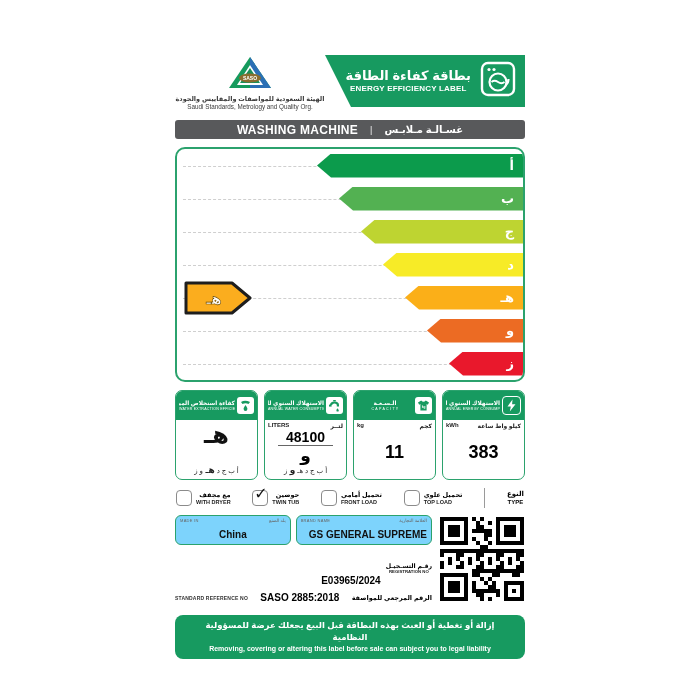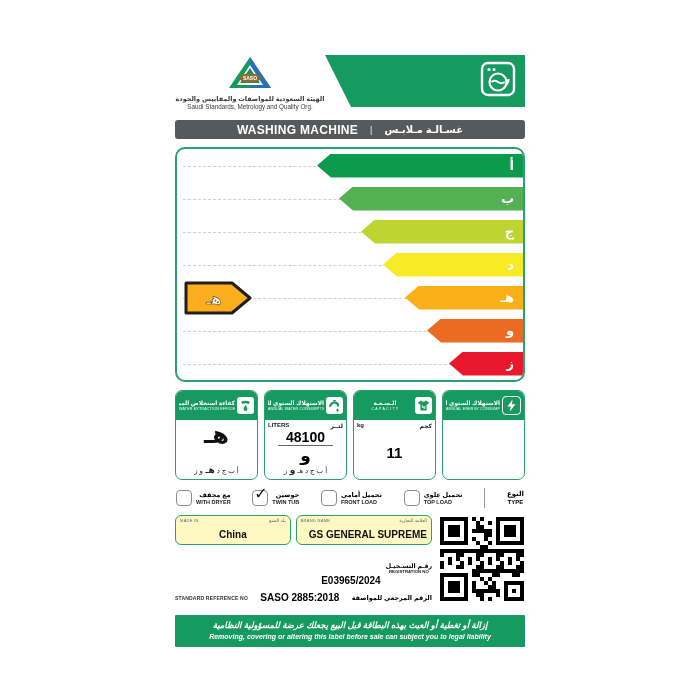--- a/index.html
+++ b/index.html
@@ -42,57 +42,57 @@
   .mhead .t .en{font-size:3.6px;display:block;letter-spacing:.2px;white-space:nowrap;}
   .tile{width:17px;height:17px;background:#fff;border-radius:3px;flex:none;display:flex;align-items:center;justify-content:center;}
   .tile.outline{background:transparent;border:1.2px solid #fff;border-radius:4px;}
   .mbody{flex:1;display:flex;flex-direction:column;align-items:center;justify-content:space-between;padding:2px 3px 4px;}
   .big-grade{font-size:24px;font-weight:bold;color:#111;line-height:1.1;}
   .letter-scale{font-size:7px;direction:rtl;color:#222;letter-spacing:1px;white-space:nowrap;}
   .letter-scale b{font-size:9px;}
   .units{width:100%;display:flex;justify-content:space-between;font-size:6px;font-weight:bold;color:#222;padding:0 1px;}
   .num{font-size:14px;font-weight:bold;border-bottom:1px solid #666;padding:0 8px;line-height:1.1;}
   .grade2{font-size:17px;font-weight:bold;line-height:1;}
-  .cap-val{font-size:15px;font-weight:bold;flex:1;display:flex;align-items:center;}
+  .cap-val{font-size:18px;font-weight:bold;flex:1;display:flex;align-items:center;}
 
   
   .typerow{display:flex;align-items:center;justify-content:space-between;margin-top:8px;padding:0 1px;}
   .opt{display:flex;align-items:center;gap:4px;}
   .cb{width:14px;height:14px;border:1.6px solid #8b8b8b;border-radius:4px;position:relative;background:#fff;flex:none;}
   .cb.checked::after{content:"\2713";position:absolute;left:1px;top:-7px;font-size:16px;font-weight:bold;color:#111;}
   .labels{line-height:1.15;}
   .labels .ar{font-size:6.5px;font-weight:bold;display:block;}
   .labels .en{font-size:5.5px;font-weight:bold;display:block;color:#222;white-space:nowrap;}
   .vdiv{width:1px;height:20px;background:#9a9a9a;}
   .type-label{text-align:center;line-height:1.2;}
   .type-label .ar{font-size:7px;font-weight:bold;display:block;}
   .type-label .en{font-size:6px;font-weight:bold;display:block;}
 
   
   .form{display:flex;gap:7px;margin-top:7px;}
   .fleft{flex:1;display:flex;flex-direction:column;gap:4px;}
   .frow{display:flex;gap:5px;}
-  .fbox{position:relative;border:1.5px solid #2BA26D;border-radius:6px;padding:8px 4px 2px;text-align:center;background:#fef9c3;}
+  .fbox{position:relative;border:1.5px solid #2BA26D;border-radius:6px;padding:8px 4px 2px;text-align:center;background:#7dd3fc;}
   .fbox .len{position:absolute;top:1.5px;left:4px;font-size:4px;color:#666;letter-spacing:.3px;}
   .fbox .lar{position:absolute;top:1.5px;right:4px;font-size:4.5px;color:#666;}
   .fbox .val{font-size:10px;font-weight:bold;color:#111;white-space:nowrap;}
   .made{flex:1;}.brand{flex:1.12;padding-left:12px;}
   .regline{display:flex;justify-content:flex-end;align-items:center;gap:5px;margin-top:2px;}
   .regline .val{font-size:10px;font-weight:bold;margin-top:24px;}
   .reglabels{text-align:center;line-height:1.1;}
   .reglabels .ar{font-size:6.2px;font-weight:bold;display:block;}
   .reglabels .en{font-size:4.3px;display:block;color:#222;font-weight:bold;}
   .stdline{display:flex;justify-content:space-between;align-items:center;margin-top:2px;}
   .stdline .len{font-size:5px;font-weight:bold;color:#333;letter-spacing:.2px;}
   .stdline .val{font-size:10px;font-weight:bold;}
   .stdline .lar{font-size:6.5px;font-weight:bold;}
   .qr-wrap{width:86px;display:flex;align-items:flex-start;justify-content:center;padding-top:2px;}
 
   
-  .footer{margin-top:12px;background:var(--green);color:#fff;text-align:center;padding:5px 20px;line-height:1.4;border-radius:1px;font-style:italic;}
+  .footer{margin-top:12px;background:var(--green);color:#fff;text-align:center;padding:5px 20px;line-height:1.4;border-radius:8px;}
   .footer .ar{font-size:8.5px;font-weight:bold;display:block;}
   .footer .en{font-size:7px;font-weight:bold;display:block;}
 
   :root{--green:#179A60;}
 </style>
 </head>
 <body>
 
 <div class="label">
 
@@ -105,20 +105,24 @@
           <polygon points="23,9 36,29 10,29" fill="#fff"></polygon>
           <polygon points="23,12 33,27 13,27" fill="#1B8F58"></polygon>
           <ellipse cx="23" cy="22" rx="11" ry="4.5" fill="#8A6D2F"></ellipse>
           <text x="23" y="24" text-anchor="middle" font-size="5" font-weight="bold" fill="#fff" font-family="Liberation Sans, sans-serif">SASO</text>
         </svg>
       </span>
       <span class="org-ar" dir="rtl">الهيئة السعودية للمواصفات والمقاييس والجودة</span>
       <span class="org-en">Saudi Standards, Metrology and Quality Org.</span>
     </div>
     <div class="banner">
+      <div class="banner-titles">
+        <span class="banner-ar" dir="rtl">بطاقة كفاءة الطاقة</span>
+        <span class="banner-en">ENERGY EFFICIENCY LABEL</span>
+      </div>
       <span>
         <svg width="40" height="40" viewBox="0 0 40 40">
           <rect x="4" y="4" width="32" height="32" rx="6" fill="none" stroke="#fff" stroke-width="2.4"></rect>
           <circle cx="11" cy="10.5" r="1.6" fill="#fff"></circle>
           <circle cx="16" cy="10.5" r="1.6" fill="#fff"></circle>
           <circle cx="20" cy="23" r="8.5" fill="none" stroke="#fff" stroke-width="2.2"></circle>
           <path d="M13.5 23 q3 -2.5 6.5 0 t6.5 0" fill="none" stroke="#fff" stroke-width="1.8"></path>
           <path d="M28 26 a8.5 8.5 0 0 0 2.5 -6" fill="none" stroke="#fff" stroke-width="2.2"></path>
         </svg>
       </span>
@@ -249,20 +253,28 @@
       <div class="mhead">
         <div class="t">
           <span class="ar" dir="rtl">الاستهلاك السنوي للطاقة</span>
           <span class="en">ANNUAL ENERGY CONSUMPTION</span>
         </div>
         <span class="tile outline">
           <svg width="11" height="13" viewBox="0 0 11 13">
             <polygon points="6.5,0.5 1.5,7.5 4.8,7.5 3.8,12.5 9.5,5.2 6.1,5.2" fill="#fff"></polygon>
           </svg>
         </span>
+      </div>
+      <div class="mbody">
+        <div class="units">
+          <span>kWh</span>
+          <span dir="rtl">كيلو واط ساعة</span>
+        </div>
+        <span class="cap-val">383</span>
+        <span></span>
       </div>
     </div>
   </div>
 
   <div class="typerow">
     <div class="opt">
       <span class="cb"></span>
       <span class="labels">
         <span class="ar" dir="rtl">مع مجفف</span>
         <span class="en">WITH DRYER</span>

